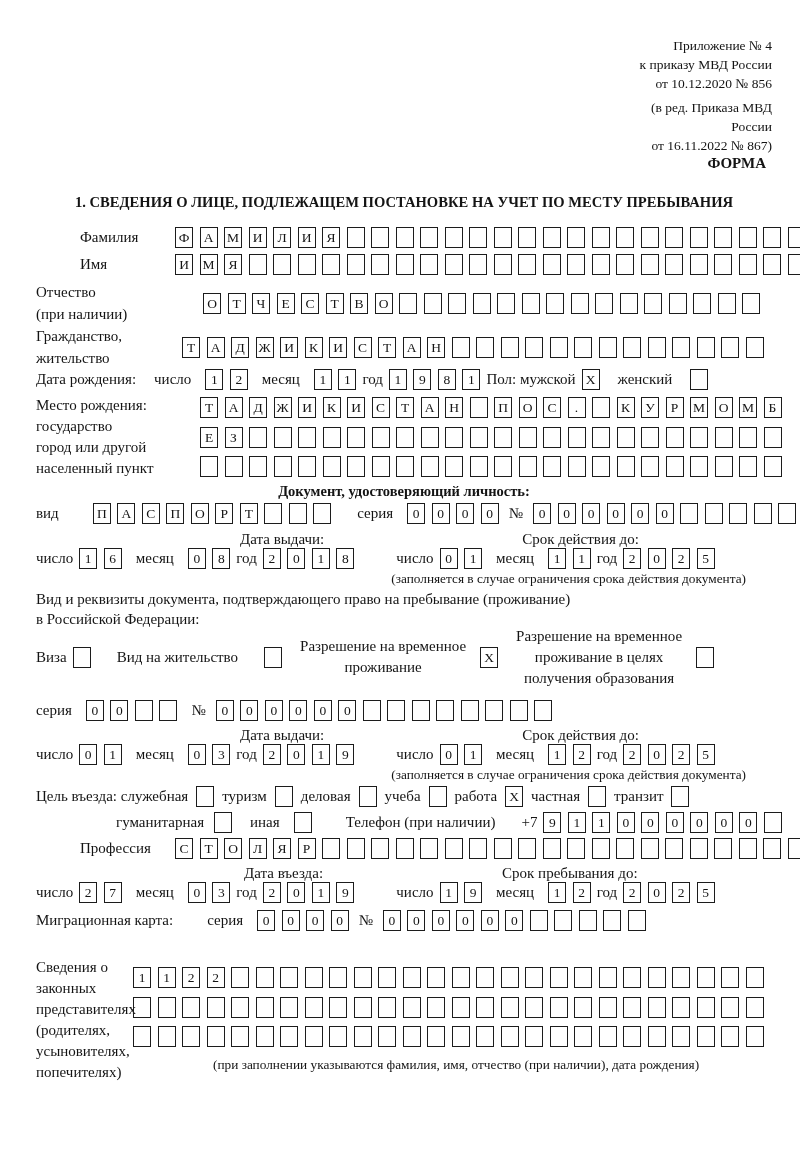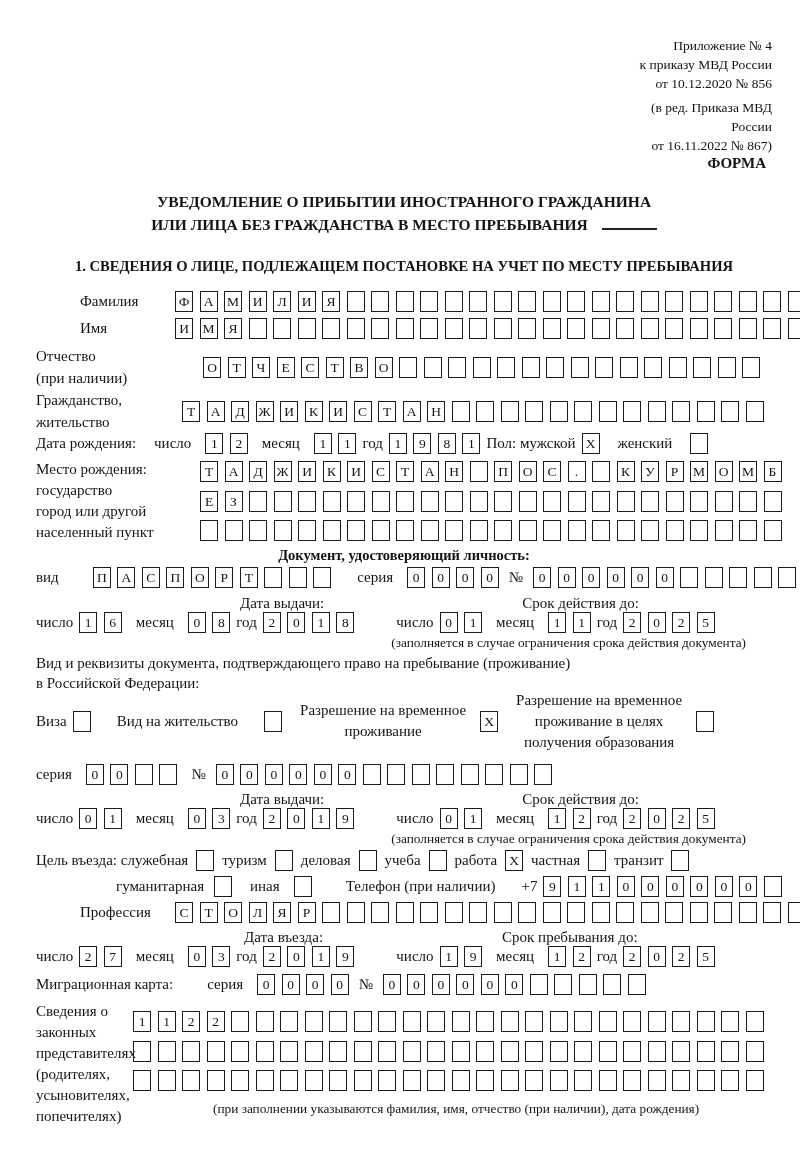--- a/index.html
+++ b/index.html
@@ -45,45 +45,41 @@
 
   .heads { display: flex; font-size: 15px; }
   .note { font-size: 13.3px; text-align: right; padding-right: 26px; }
   .dgap { width: 42px; flex: none; }
   .wgap6 { width: 6px; flex:none; } .wgap10 { width: 10px; flex:none; }
   .wgap14 { width: 14px; flex:none; } .wgap18 { width: 18px; flex:none; }
   .wgap26 { width: 26px; flex:none; } .wgap34 { width: 34px; flex:none; }
 
   .mt0{margin-top:0}.mt2{margin-top:2px}.mt3{margin-top:3px}.mt4{margin-top:4px}
   .mt5{margin-top:5px}.mt6{margin-top:6px}.mt7{margin-top:7px}
-  .mt10{margin-top:6px}.mt16{margin-top:16px}.mt20{margin-top:20px}
+  .mt10{margin-top:26px}.mt16{margin-top:16px}.mt20{margin-top:20px}
 
   .visa-row { height: 46px; overflow: visible; }
   .opt { text-align: center; line-height: 21px; font-size: 15px; flex: none; }
   .purpose-row { gap: 8px; }
   .fillnote { font-size: 13.3px; padding-left: 80px; margin-top: 10px; }
 </style>
 </head>
 <body>
 
 <div class="page">
 
   <div class="legal">
     <div>Приложение № 4</div>
     <div>к приказу МВД России</div>
     <div>от 10.12.2020 № 856</div>
     <div class="l4">(в ред. Приказа МВД России</div>
     <div>от 16.11.2022 № 867)</div>
   </div>
   <div class="forma">ФОРМА</div>
 
-  <div class="title">
-    <div>УВЕДОМЛЕНИЕ О ПРИБЫТИИ ИНОСТРАННОГО ГРАЖДАНИНА</div>
-    <div><span>ИЛИ ЛИЦА БЕЗ ГРАЖДАНСТВА В МЕСТО ПРЕБЫВАНИЯ</span><span class="blank"></span></div>
-  </div>
 
   <div class="sect">1. СВЕДЕНИЯ О ЛИЦЕ, ПОДЛЕЖАЩЕМ ПОСТАНОВКЕ НА УЧЕТ ПО МЕСТУ ПРЕБЫВАНИЯ</div>
 
   <div class="row mt16">
     <span class="lbl w95">Фамилия</span>
     <span class="cellrow">
         <span class="cell">Ф</span>
         <span class="cell">А</span>
         <span class="cell">М</span>
         <span class="cell">И</span>

